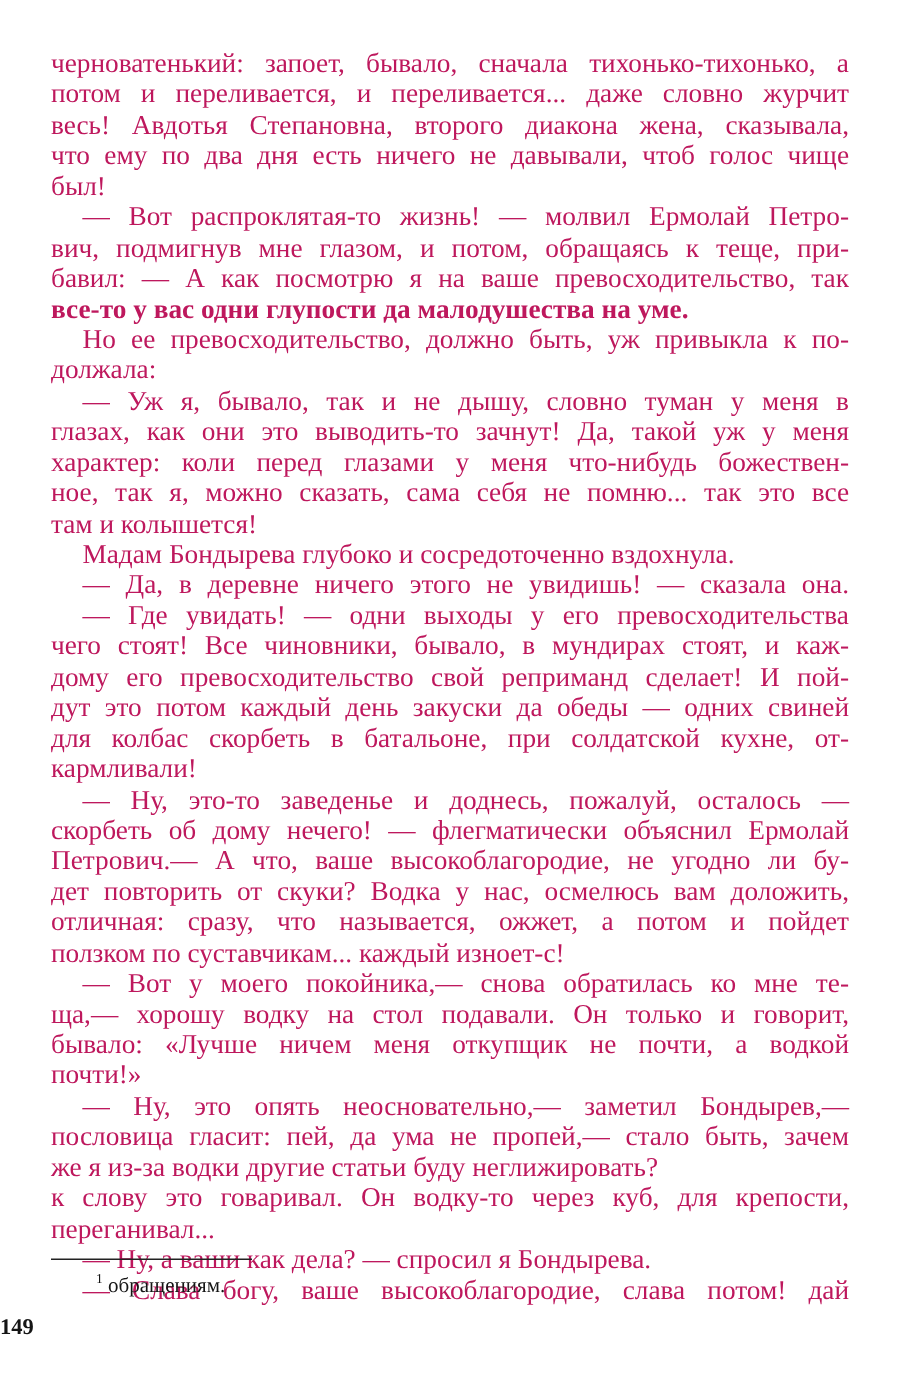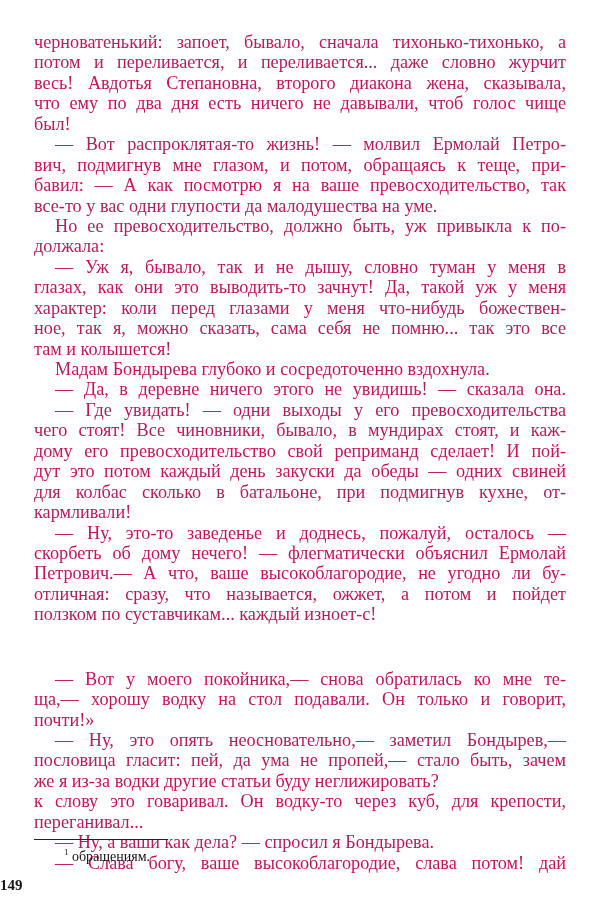--- a/index.html
+++ b/index.html
@@ -34,43 +34,45 @@
 
 <div class="page" id="page-body">
     <span class="line" style="display: block;">черноватенький: запоет, бывало, сначала тихонько-тихонько, а</span>
     <span class="line" style="display: block;">потом и переливается, и переливается... даже словно журчит</span>
     <span class="line" style="display: block;">весь! Авдотья Степановна, второго диакона жена, сказывала,</span>
     <span class="line" style="display: block;">что ему по два дня есть ничего не давывали, чтоб голос чище</span>
     <span class="line last" style="display: block;">был!</span>
     <span class="line indent" style="display: block;">— Вот распроклятая-то жизнь! — молвил Ермолай Петро-</span>
     <span class="line" style="display: block;">вич, подмигнув мне глазом, и потом, обращаясь к теще, при-</span>
     <span class="line" style="display: block;">бавил: — А как посмотрю я на ваше превосходительство, так</span>
-    <span class="line last" style="display: block;">все-то у вас одни глупости да малодушества на уме.</span>
+    <span class="line last" style="display: block; font-weight: bold;">все-то у вас одни глупости да малодушества на уме.</span>
     <span class="line indent" style="display: block;">Но ее превосходительство, должно быть, уж привыкла к по-</span>
     <span class="line last" style="display: block;">должала:</span>
     <span class="line indent" style="display: block;">— Уж я, бывало, так и не дышу, словно туман у меня в</span>
     <span class="line" style="display: block;">глазах, как они это выводить-то зачнут! Да, такой уж у меня</span>
     <span class="line" style="display: block;">характер: коли перед глазами у меня что-нибудь божествен-</span>
     <span class="line" style="display: block;">ное, так я, можно сказать, сама себя не помню... так это все</span>
     <span class="line last" style="display: block;">там и колышется!</span>
     <span class="line indent last" style="display: block;">Мадам Бондырева глубоко и сосредоточенно вздохнула.</span>
     <span class="line indent" style="display: block;">— Да, в деревне ничего этого не увидишь! — сказала она.</span>
     <span class="line indent" style="display: block;">— Где увидать! — одни выходы у его превосходительства</span>
     <span class="line" style="display: block;">чего стоят! Все чиновники, бывало, в мундирах стоят, и каж-</span>
     <span class="line" style="display: block;">дому его превосходительство свой репримaнд сделает! И пой-</span>
     <span class="line" style="display: block;">дут это потом каждый день закуски да обеды — одних свиней</span>
-    <span class="line" style="display: block;">для колбас сколько в батальоне, при подмигнув кухне, от-</span>
+    <span class="line" style="display: block;">для колбас скорбеть в батальоне, при солдатской кухне, от-</span>
     <span class="line last" style="display: block;">кармливали!</span>
     <span class="line indent" style="display: block;">— Ну, это-то заведенье и доднесь, пожалуй, осталось —</span>
     <span class="line" style="display: block;">скорбеть об дому нечего! — флегматически объяснил Ермолай</span>
     <span class="line" style="display: block;">Петрович.— А что, ваше высокоблагородие, не угодно ли бу-</span>
+    <span class="line" style="display: block;">дет повторить от скуки? Водка у нас, осмелюсь вам доложить,</span>
     <span class="line" style="display: block;">отличная: сразу, что называется, ожжет, а потом и пойдет</span>
     <span class="line last" style="display: block;">ползком по суставчикам... каждый изноет-с!</span>
-    <span class="line indent" style="display: block; margin-top: 44px;">— Вот у моего покойника,— снова обратилась ко мне те-</span>
+    <span class="line indent" style="display: block;">— Вот у моего покойника,— снова обратилась ко мне те-</span>
     <span class="line" style="display: block;">ща,— хорошу водку на стол подавали. Он только и говорит,</span>
+    <span class="line" style="display: block;">бывало: «Лучше ничем меня откупщик не почти, а водкой</span>
     <span class="line last" style="display: block;">почти!»</span>
     <span class="line indent" style="display: block;">— Ну, это опять неосновательно,— заметил Бондырев,—</span>
     <span class="line" style="display: block;">пословица гласит: пей, да ума не пропей,— стало быть, зачем</span>
     <span class="line last" style="display: block;">же я из-за водки другие статьи буду неглижировать?</span>
     <span class="line" style="display: block;">к слову это говаривал. Он водку-то через куб, для крепости,</span>
     <span class="line last" style="display: block;">переганивал...</span>
     <span class="line indent last" style="display: block;">— Ну, а ваши как дела? — спросил я Бондырева.</span>
     <span class="line indent" style="display: block;">— Слава богу, ваше высокоблагородие, слава потом! дай</span>
   </div>
 

